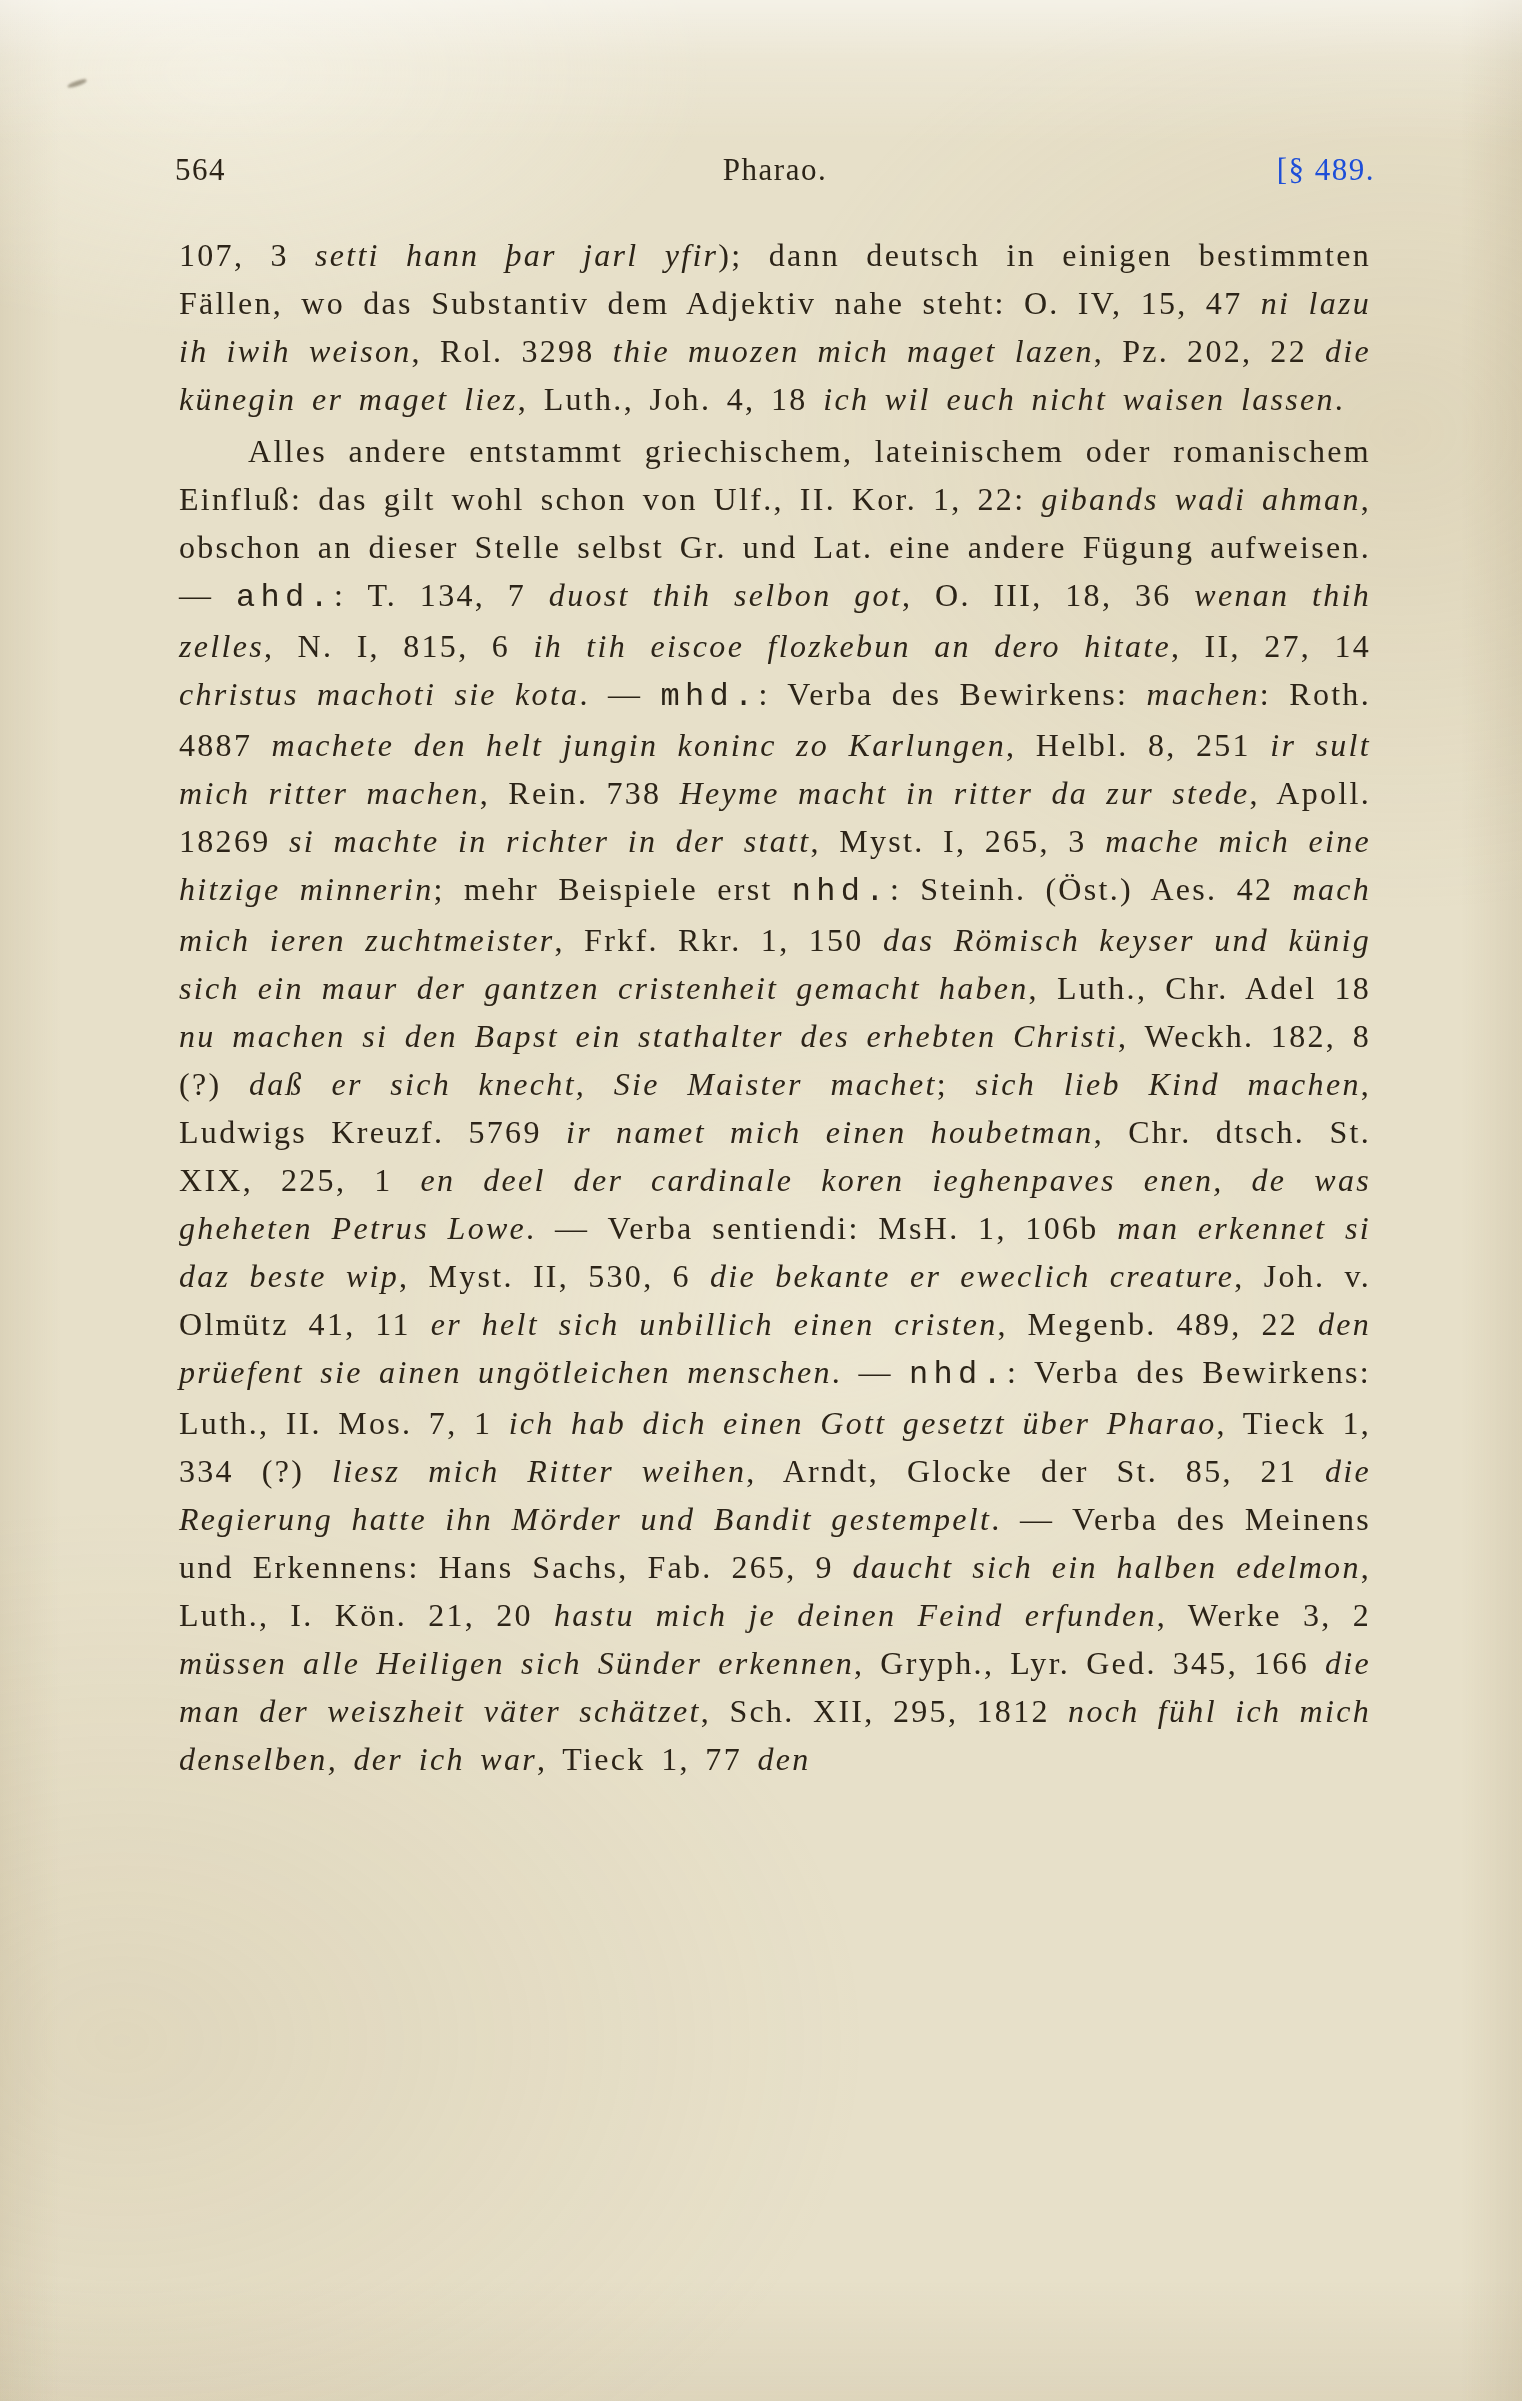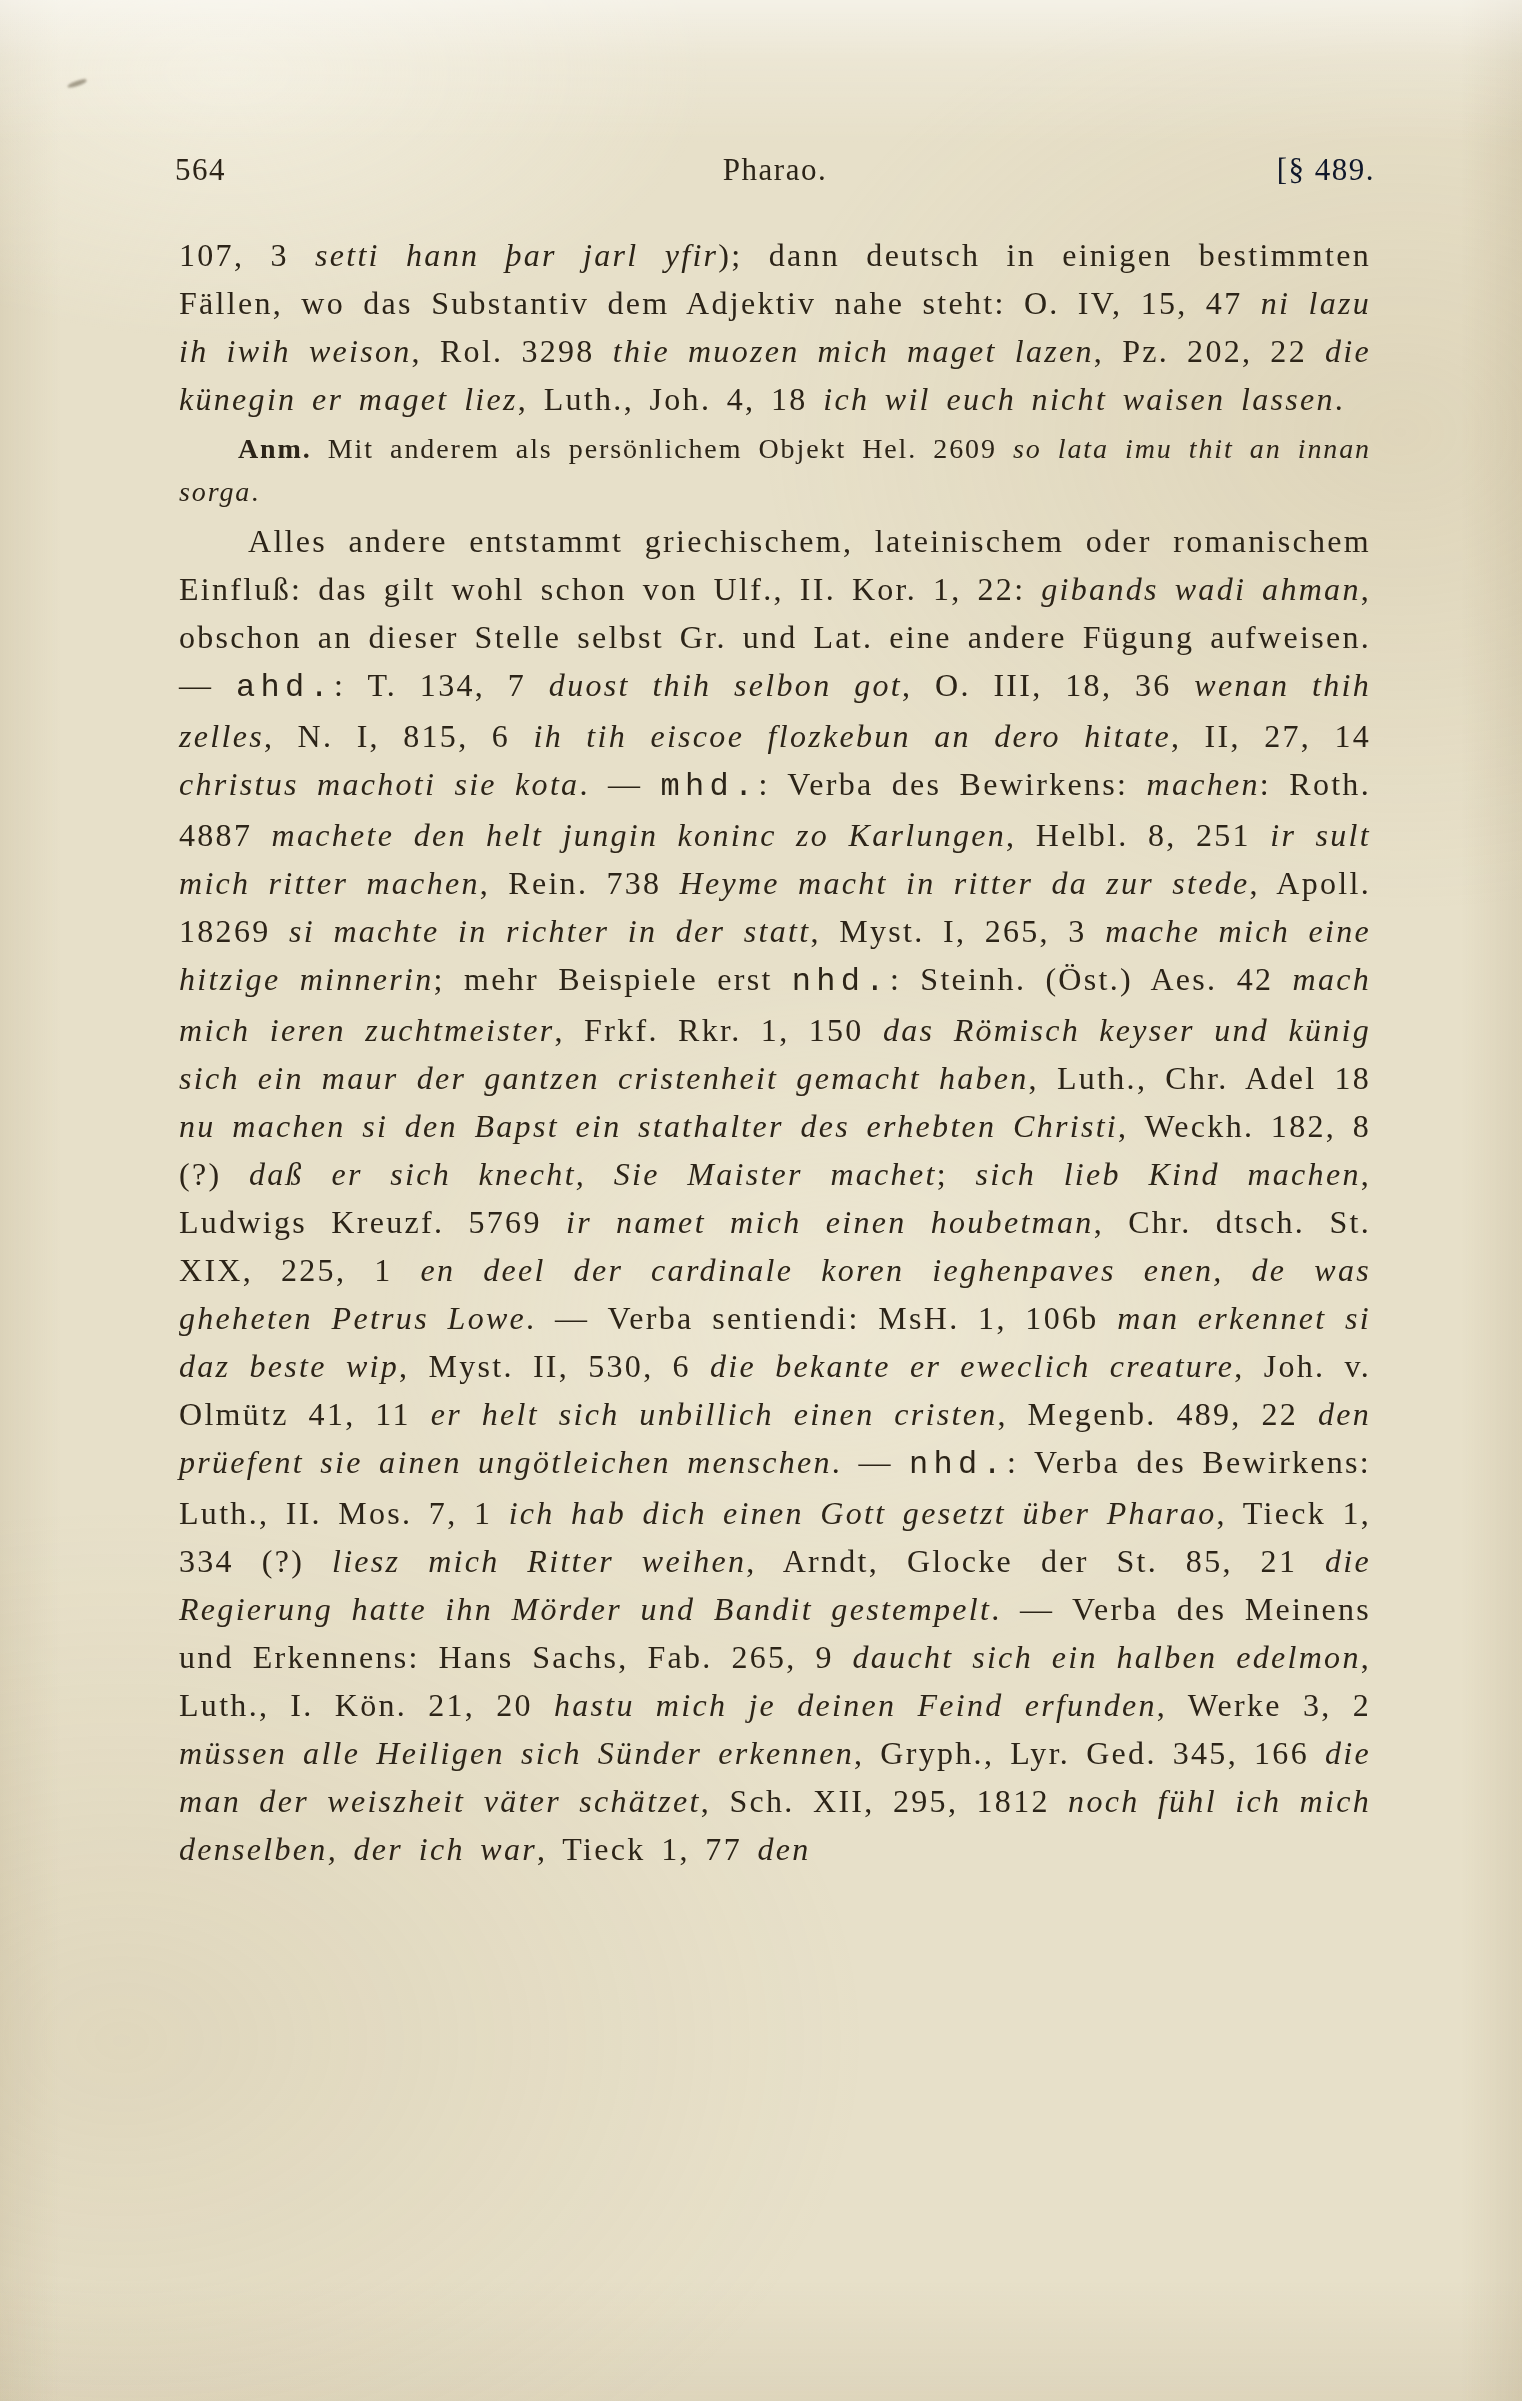--- a/index.html
+++ b/index.html
@@ -29,21 +29,21 @@
   .running-header {
     display: grid;
     grid-template-columns: 1fr auto 1fr;
     align-items: baseline;
     font-size: 31px;
     letter-spacing: 1.5px;
     margin-bottom: 43px;
   }
   .running-header .pageno  { justify-self: start; }
   .running-header .title   { justify-self: center; }
-  .running-header .section { justify-self: end; color: #0f172a; }
+  .running-header .section { justify-self: end; color: #1d4ed8; }
   .para {
     margin: 4px;
     text-align: justify;
     font-size: 32px;
     line-height: 48px;
     letter-spacing: 2.3px;
     word-spacing: 5.3px;
     text-indent: 0;
   }
   .para.indent { text-indent: 69px; }
@@ -74,17 +74,16 @@
 <div class="smudge"></div>
 
 <div class="sheet">
   <div class="running-header">
     <span class="pageno">564</span>
     <span class="title">Pharao.</span>
     <span class="section">[§ 489.</span>
   </div>
   <div>
       <p class="para body"><span>107, 3 </span><span class="it">setti hann þar jarl yfir</span><span>); dann deutsch in einigen bestimmten Fällen, wo das Substantiv dem Adjektiv nahe steht: O. IV, 15, 47 </span><span class="it">ni lazu ih iwih weison</span><span>, Rol. 3298 </span><span class="it">thie muozen mich maget lazen</span><span>, Pz. 202, 22 </span><span class="it">die künegin er maget liez</span><span>, Luth., Joh. 4, 18 </span><span class="it">ich wil euch nicht waisen lassen</span><span>.</span></p>
-      <p class="para note indent"><span class="bold">Anm.</span><span> Mit anderem als persönlichem Objekt Hel. 2609 </span><span class="it">so lata imu thit an innan sorga</span><span>.</span></p>
       <p class="para body indent"><span>Alles andere entstammt griechischem, lateinischem oder romanischem Einfluß: das gilt wohl schon von Ulf., II. Kor. 1, 22: </span><span class="it">gibands wadi ahman</span><span>, obschon an dieser Stelle selbst Gr. und Lat. eine andere Fügung aufweisen. — </span><span class="sp">ahd.</span><span>: T. 134, 7 </span><span class="it">duost thih selbon got</span><span>, O. III, 18, 36 </span><span class="it">wenan thih zelles</span><span>, N. I, 815, 6 </span><span class="it">ih tih eiscoe flozkebun an dero hitate</span><span>, II, 27, 14 </span><span class="it">christus machoti sie kota</span><span>. — </span><span class="sp">mhd.</span><span>: Verba des Bewirkens: </span><span class="it">machen</span><span>: Roth. 4887 </span><span class="it">machete den helt jungin koninc zo Karlungen</span><span>, Helbl. 8, 251 </span><span class="it">ir sult mich ritter machen</span><span>, Rein. 738 </span><span class="it">Heyme macht in ritter da zur stede</span><span>, Apoll. 18269 </span><span class="it">si machte in richter in der statt</span><span>, Myst. I, 265, 3 </span><span class="it">mache mich eine hitzige minnerin</span><span>; mehr Beispiele erst </span><span class="sp">nhd.</span><span>: Steinh. (Öst.) Aes. 42 </span><span class="it">mach mich ieren zuchtmeister</span><span>, Frkf. Rkr. 1, 150 </span><span class="it">das Römisch keyser und künig sich ein maur der gantzen cristenheit gemacht haben</span><span>, Luth., Chr. Adel 18 </span><span class="it">nu machen si den Bapst ein stathalter des erhebten Christi</span><span>, Weckh. 182, 8 (?) </span><span class="it">daß er sich knecht, Sie Maister machet</span><span>; </span><span class="it">sich lieb Kind machen</span><span>, Ludwigs Kreuzf. 5769 </span><span class="it">ir namet mich einen houbetman</span><span>, Chr. dtsch. St. XIX, 225, 1 </span><span class="it">en deel der cardinale koren ieghenpaves enen, de was gheheten Petrus Lowe</span><span>. — Verba sentiendi: MsH. 1, 106b </span><span class="it">man erkennet si daz beste wip</span><span>, Myst. II, 530, 6 </span><span class="it">die bekante er eweclich creature</span><span>, Joh. v. Olmütz 41, 11 </span><span class="it">er helt sich unbillich einen cristen</span><span>, Megenb. 489, 22 </span><span class="it">den prüefent sie ainen ungötleichen menschen</span><span>. — </span><span class="sp">nhd.</span><span>: Verba des Bewirkens: Luth., II. Mos. 7, 1 </span><span class="it">ich hab dich einen Gott gesetzt über Pharao</span><span>, Tieck 1, 334 (?) </span><span class="it">liesz mich Ritter weihen</span><span>, Arndt, Glocke der St. 85, 21 </span><span class="it">die Regierung hatte ihn Mörder und Bandit gestempelt</span><span>. — Verba des Meinens und Erkennens: Hans Sachs, Fab. 265, 9 </span><span class="it">daucht sich ein halben edelmon</span><span>, Luth., I. Kön. 21, 20 </span><span class="it">hastu mich je deinen Feind erfunden</span><span>, Werke 3, 2 </span><span class="it">müssen alle Heiligen sich Sünder erkennen</span><span>, Gryph., Lyr. Ged. 345, 166 </span><span class="it">die man der weiszheit väter schätzet</span><span>, Sch. XII, 295, 1812 </span><span class="it">noch fühl ich mich denselben, der ich war</span><span>, Tieck 1, 77 </span><span class="it">den</span></p>
     </div>
 </div>
 
 
 </body></html>

